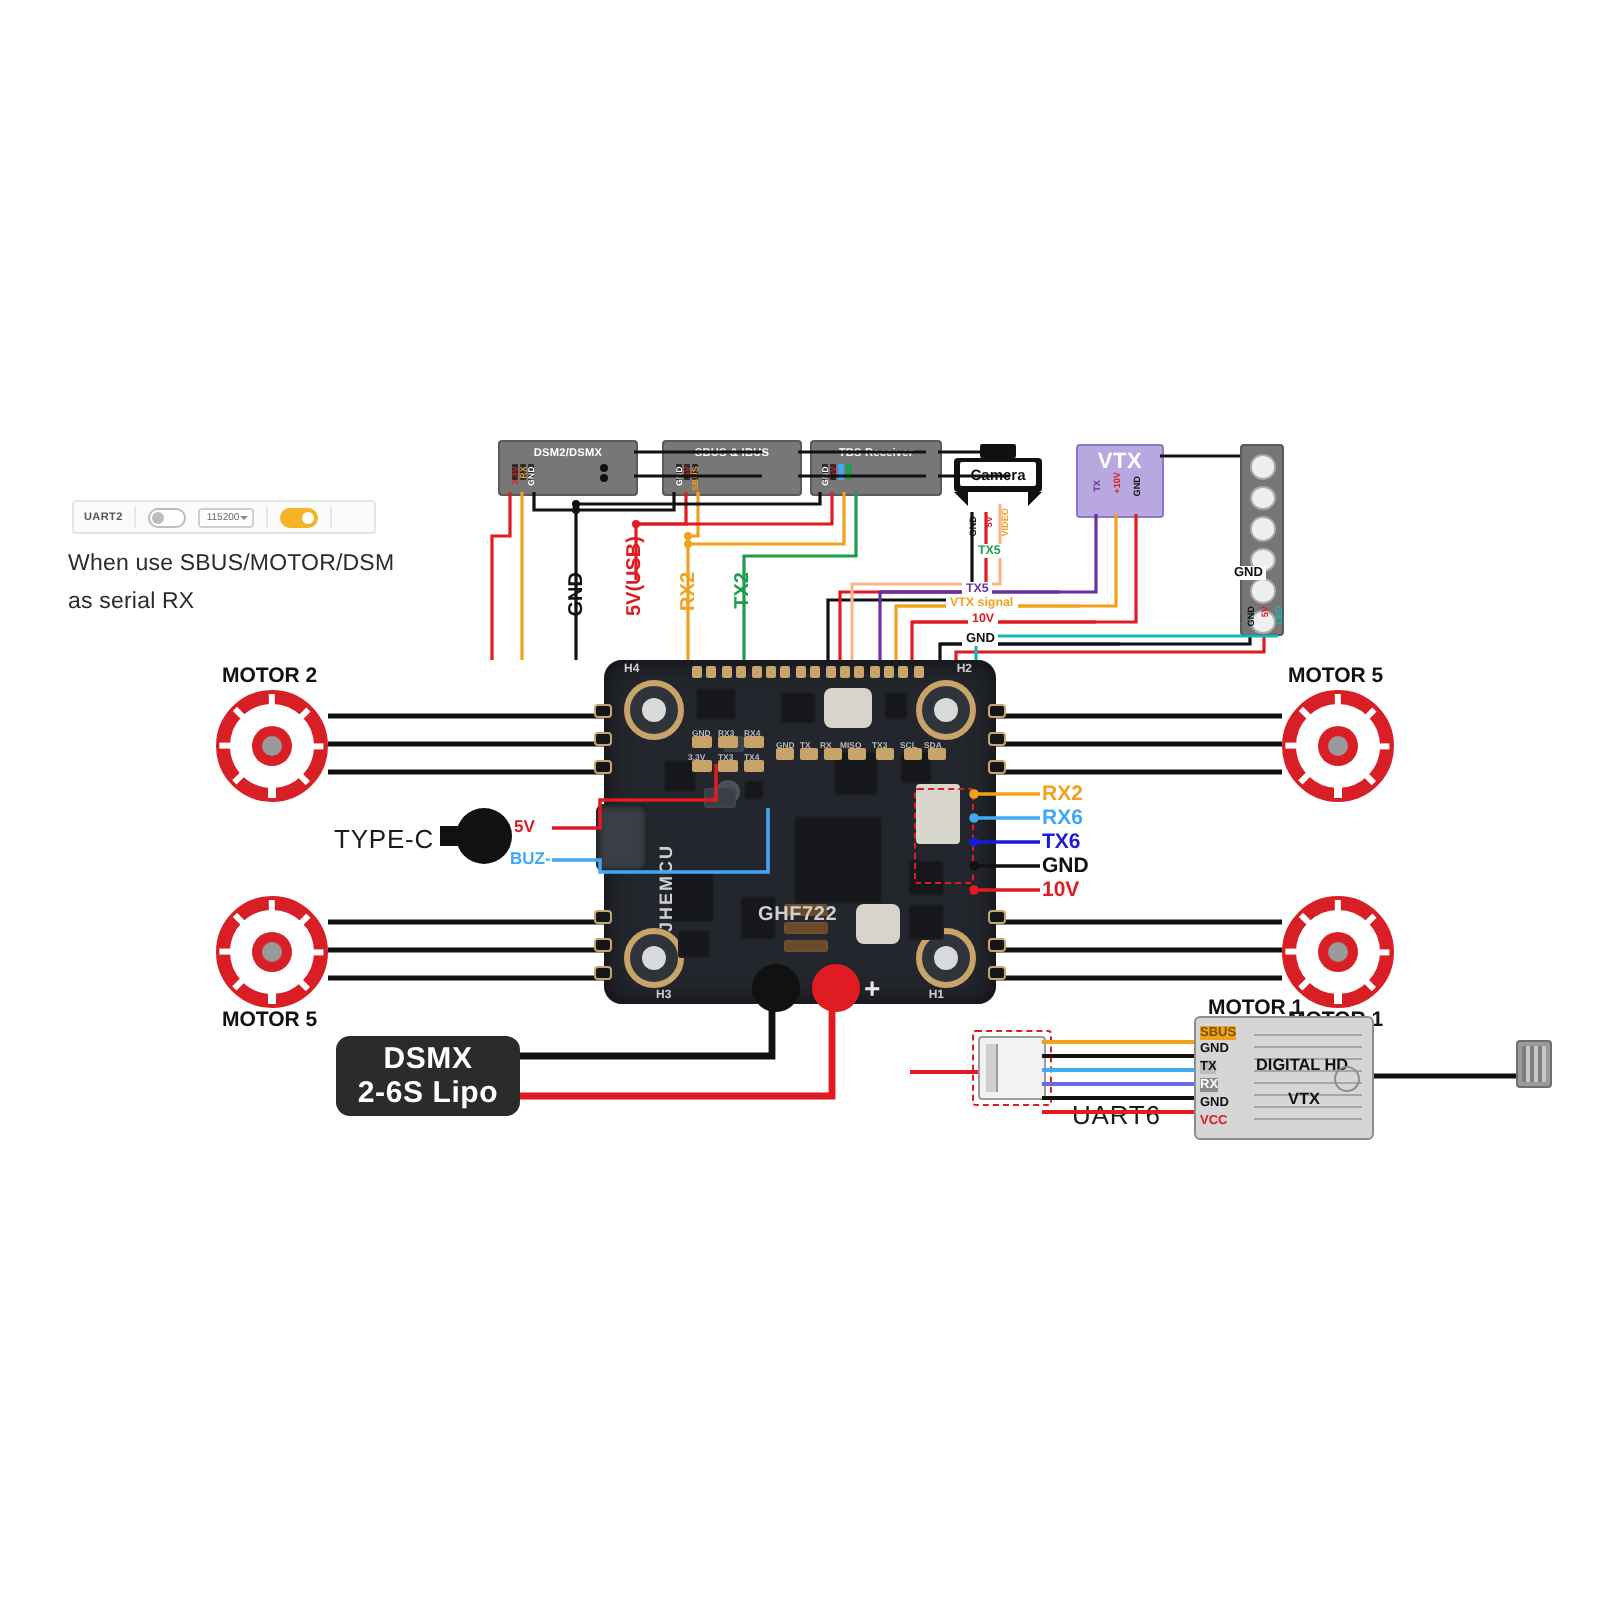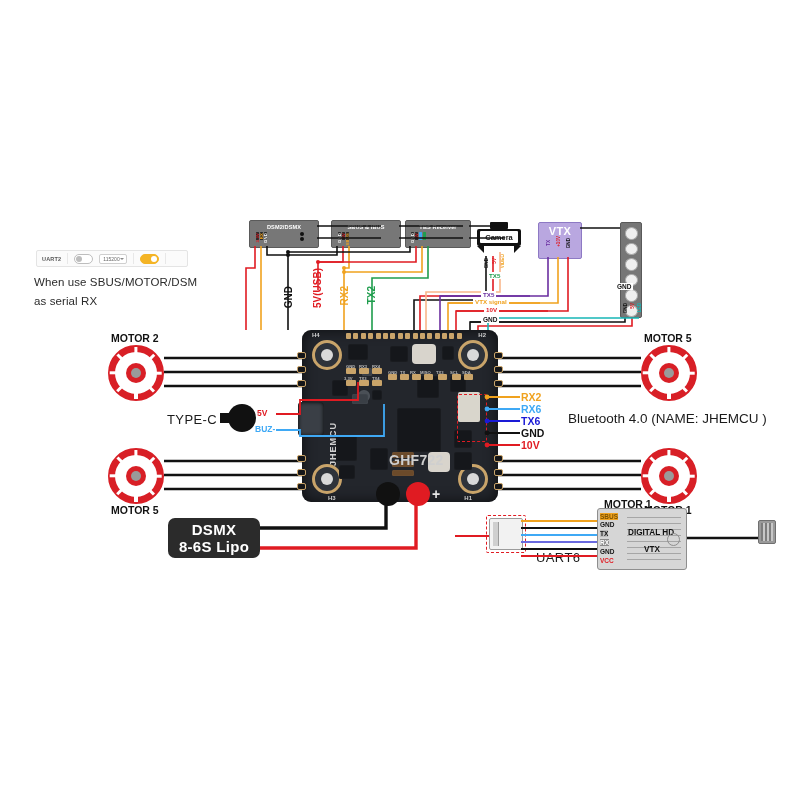--- a/index.html
+++ b/index.html
@@ -484,21 +484,21 @@
     <div class="pad" style="left:86px;top:44px;width:9px;height:6px;"></div>
     <div class="pad" style="left:98px;top:44px;width:9px;height:6px;"></div>
     <div class="pad" style="left:110px;top:44px;width:9px;height:6px;"></div>
     <div class="pad" style="left:122px;top:44px;width:9px;height:6px;"></div>
     <div class="pad" style="left:136px;top:44px;width:9px;height:6px;"></div>
     <div class="pad" style="left:150px;top:44px;width:9px;height:6px;"></div>
     <div class="pad" style="left:162px;top:44px;width:9px;height:6px;"></div>
 
     <span class="boardtxt" style="left:26px;top:92px;font-size:9px;color:#cfcfcf;
           writing-mode:vertical-rl;transform:rotate(180deg);letter-spacing:1px;">JHEMCU</span>
-    <span class="boardtxt" style="left:87px;top:122px;font-size:14px;color:#cfcfcf;letter-spacing:.3px;">GHF722</span>
+    <span class="boardtxt" style="left:77px;top:122px;font-size:10px;color:#cfcfcf;letter-spacing:.3px;">GHF722</span>
     <span class="boardtxt" style="left:130px;top:156px;font-size:14px;color:#e8e8e8;font-weight:700;">+</span>
 
     <div class="solderpad" style="left:74px;top:152px;width:24px;height:24px;background:#111;"></div>
     <div class="solderpad" style="left:104px;top:152px;width:24px;height:24px;background:#e01b22;"></div>
   </div>
 
   <div class="dashbox" style="left:457px;top:394px;width:28px;height:46px;"></div>
 
   <div class="abs" id="typec-plug">
     <div class="tab"></div>
@@ -527,29 +527,28 @@
       <circle cx="487" cy="433" r="2.4" fill="#111"></circle>
       <circle cx="487" cy="445" r="2.4" fill="#e01b22"></circle>
     </g>
   </svg>
   <span class="lbl" style="left:521px;top:391px;font-size:10.5px;color:#f0a21e;">RX2</span>
   <span class="lbl" style="left:521px;top:403px;font-size:10.5px;color:#3fa9f5;">RX6</span>
   <span class="lbl" style="left:521px;top:415px;font-size:10.5px;color:#1a1ad6;">TX6</span>
   <span class="lbl" style="left:521px;top:427px;font-size:10.5px;color:#111;">GND</span>
   <span class="lbl" style="left:521px;top:439px;font-size:10.5px;color:#e01b22;">10V</span>
 
-  <span class="abs" id="bt-label">Bluetooth 4.0 (NAME: JHEMCU )</span>
 
   <svg class="abs" width="800" height="800" style="left:0;top:0;pointer-events:none;">
     <path d="M260 528 H386 V502" stroke="#111" stroke-width="3.4" fill="none"></path>
     <path d="M260 548 H416 V502" stroke="#e01b22" stroke-width="3.4" fill="none"></path>
   </svg>
   <div class="abs" id="input-box">
     <span class="l1">DSMX</span>
-    <span class="l2">8-6S Lipo</span>
+    <span class="l2">2-6S Lipo</span>
   </div>
 
   <div class="abs" id="uart6-conn">
     <div class="slot"></div>
   </div>
   <div class="dashbox" style="left:486px;top:515px;width:38px;height:36px;"></div>
   <span class="abs" id="uart6-label">UART6</span>
 
   <svg class="abs" width="800" height="800" style="left:0;top:0;pointer-events:none;">
     <g stroke-width="2" fill="none">

